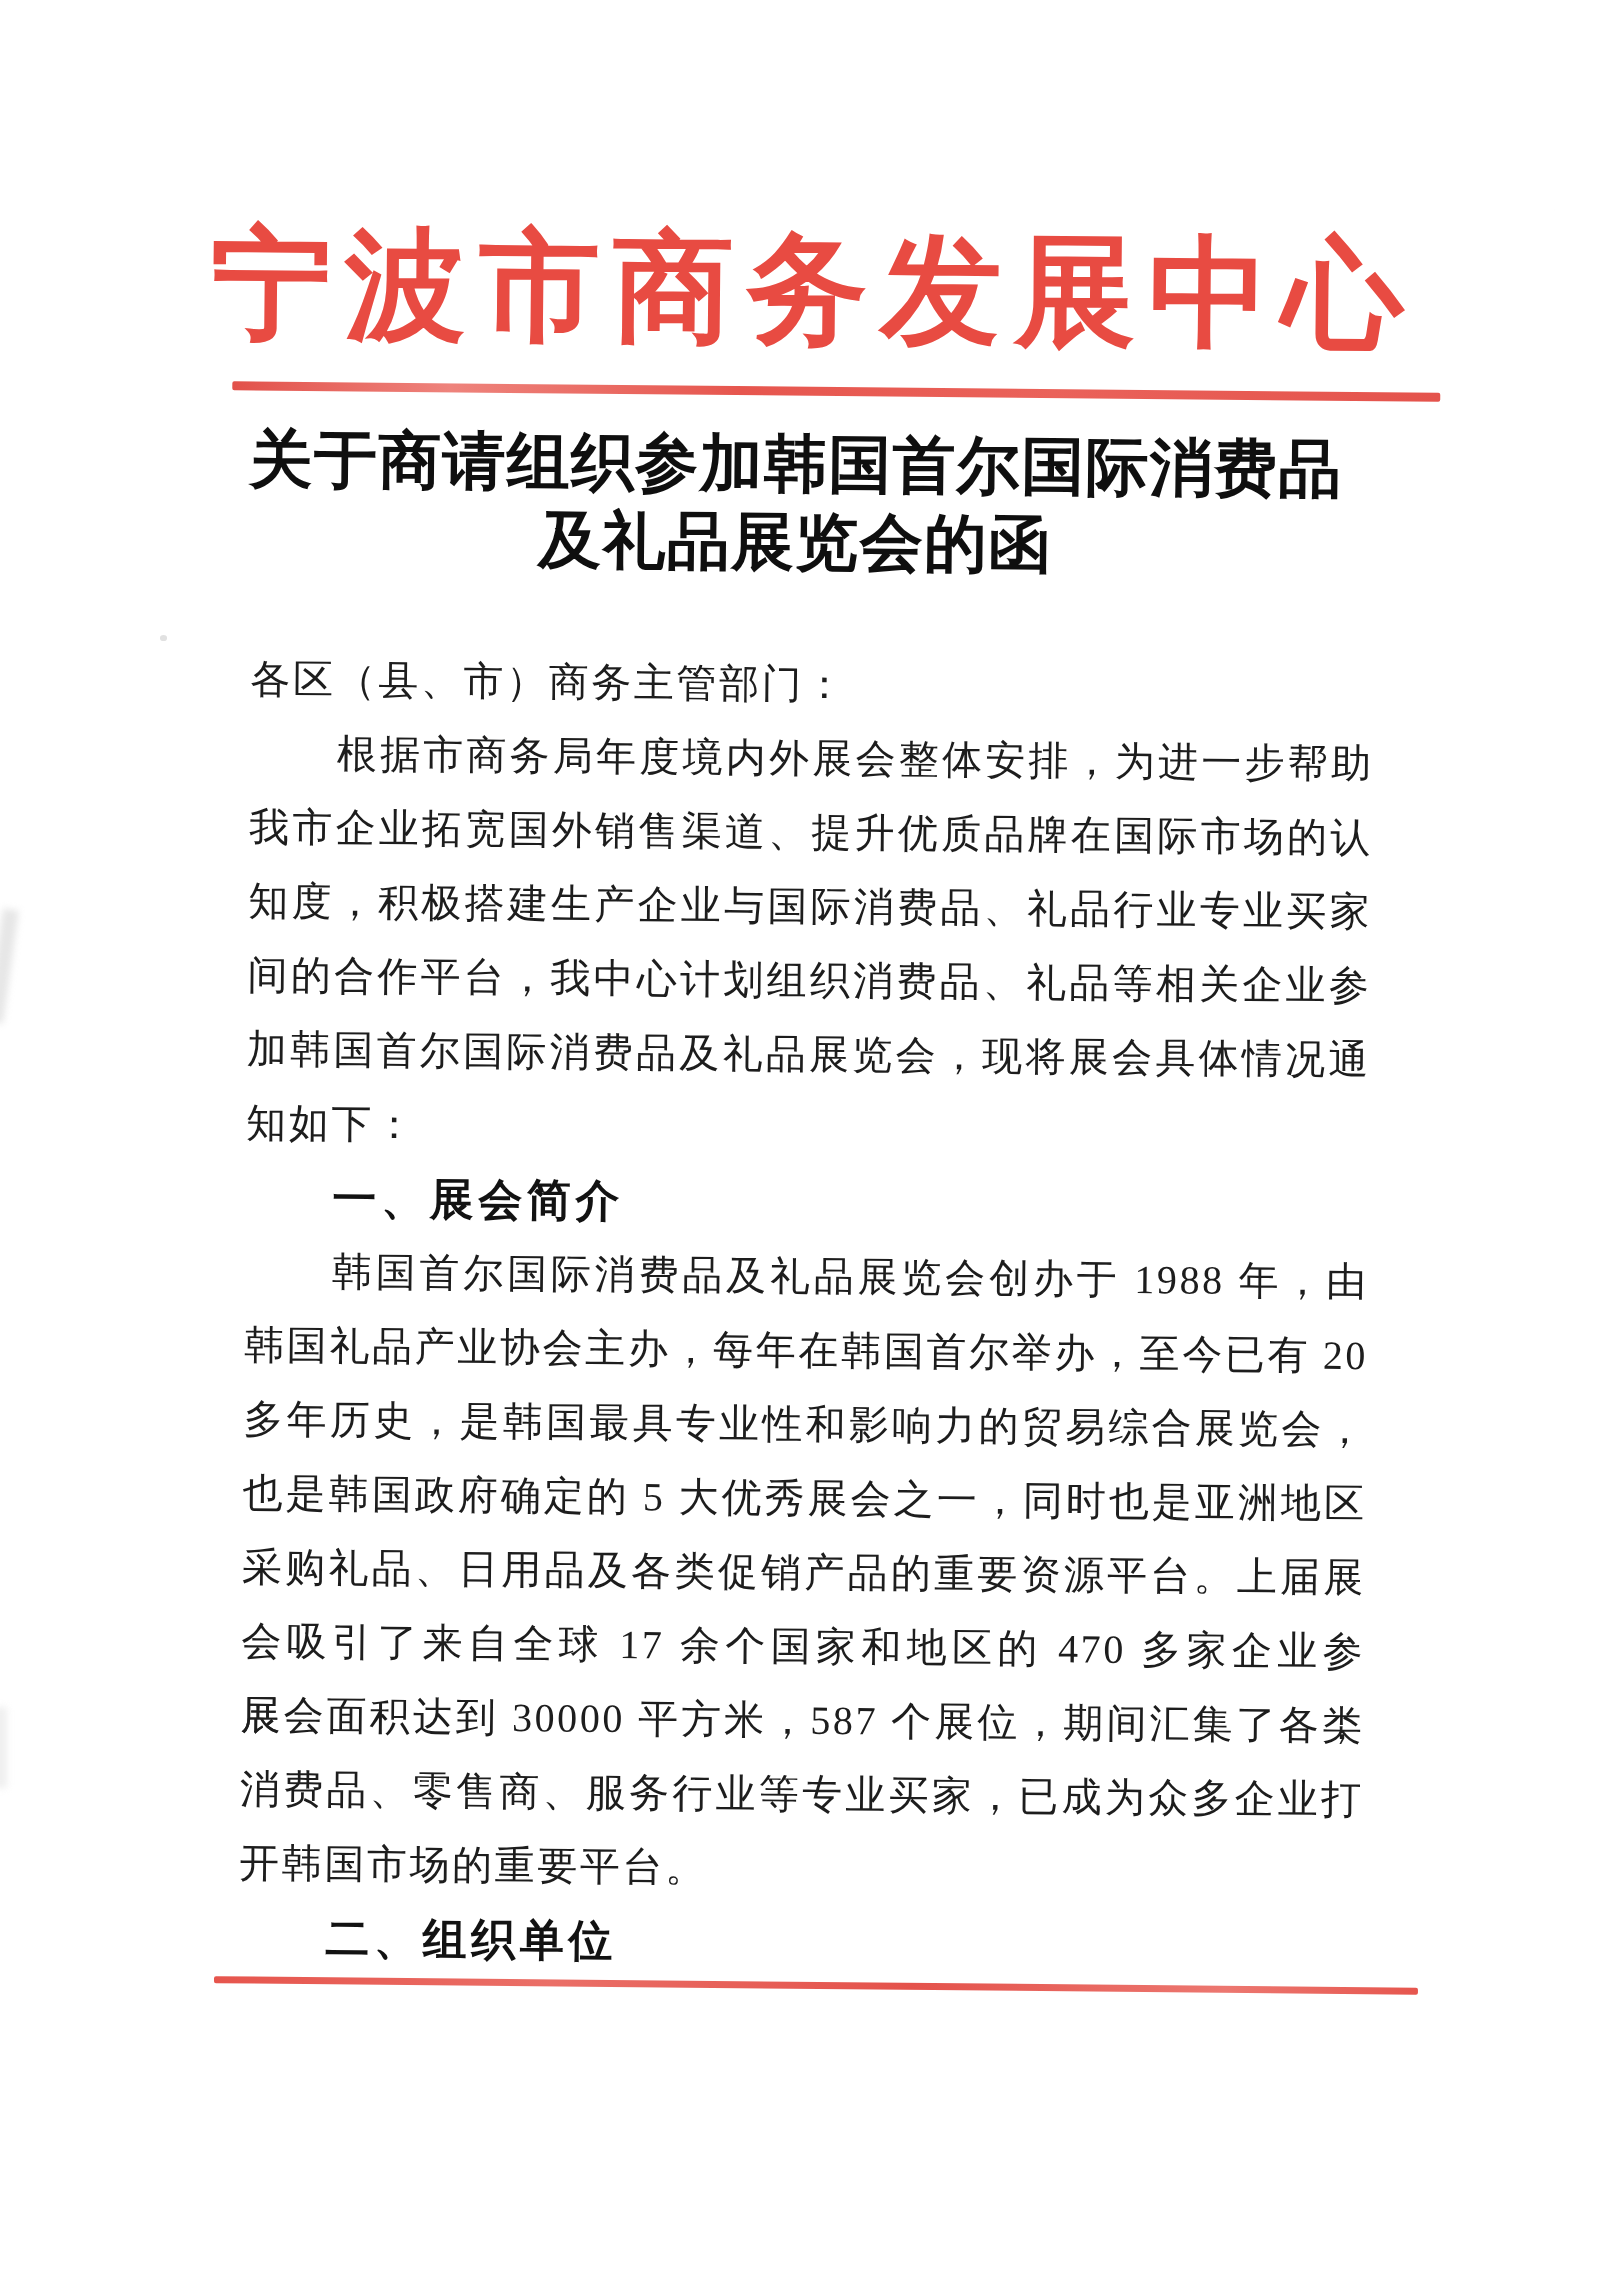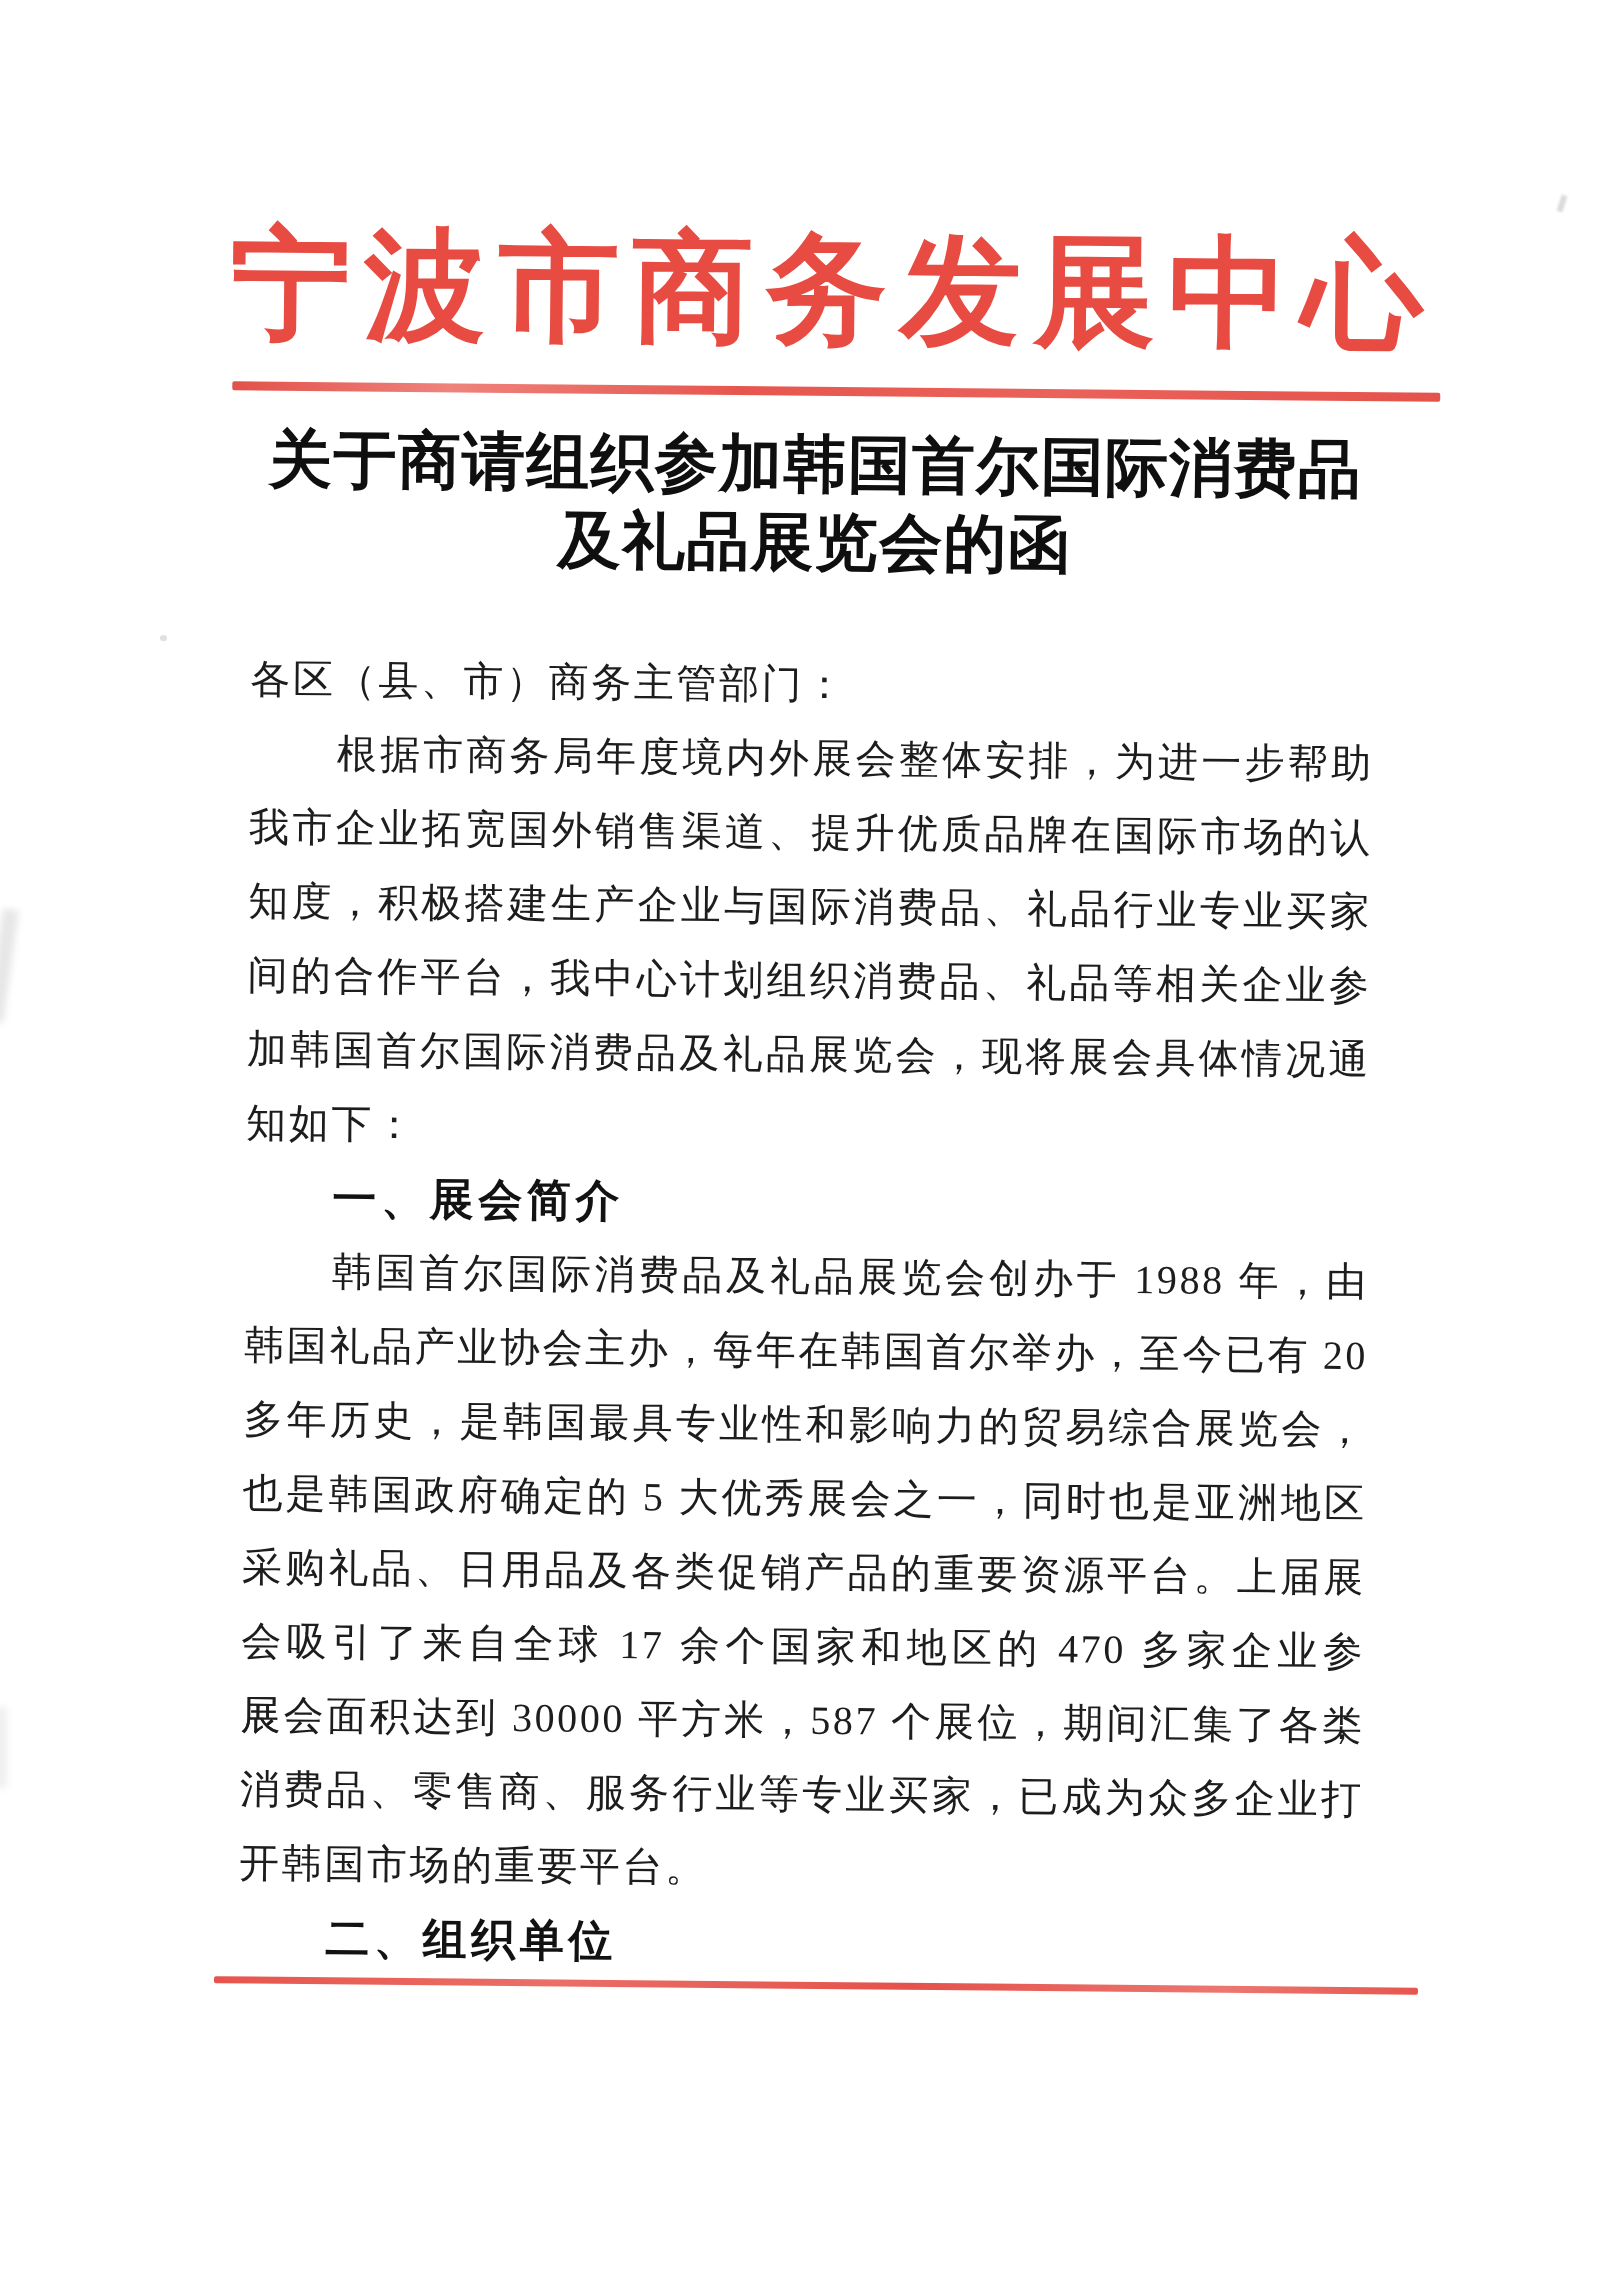--- a/index.html
+++ b/index.html
@@ -7,21 +7,20 @@
     padding: 0;
     background: #ffffff;
   }
   .page {
     position: relative;
     width: 1555px;
     height: 2284px;
     background: #ffffff;
     overflow: hidden;
     font-family: "Liberation Serif", "DejaVu Serif", serif;
-    padding-left: 39px;
   }
   
   .scan {
     position: absolute;
     left: 0; top: 0; right: 0; bottom: 0;
     transform: rotate(0.55deg);
     transform-origin: 0 0;
   }
   .letterhead {
     position: absolute;

